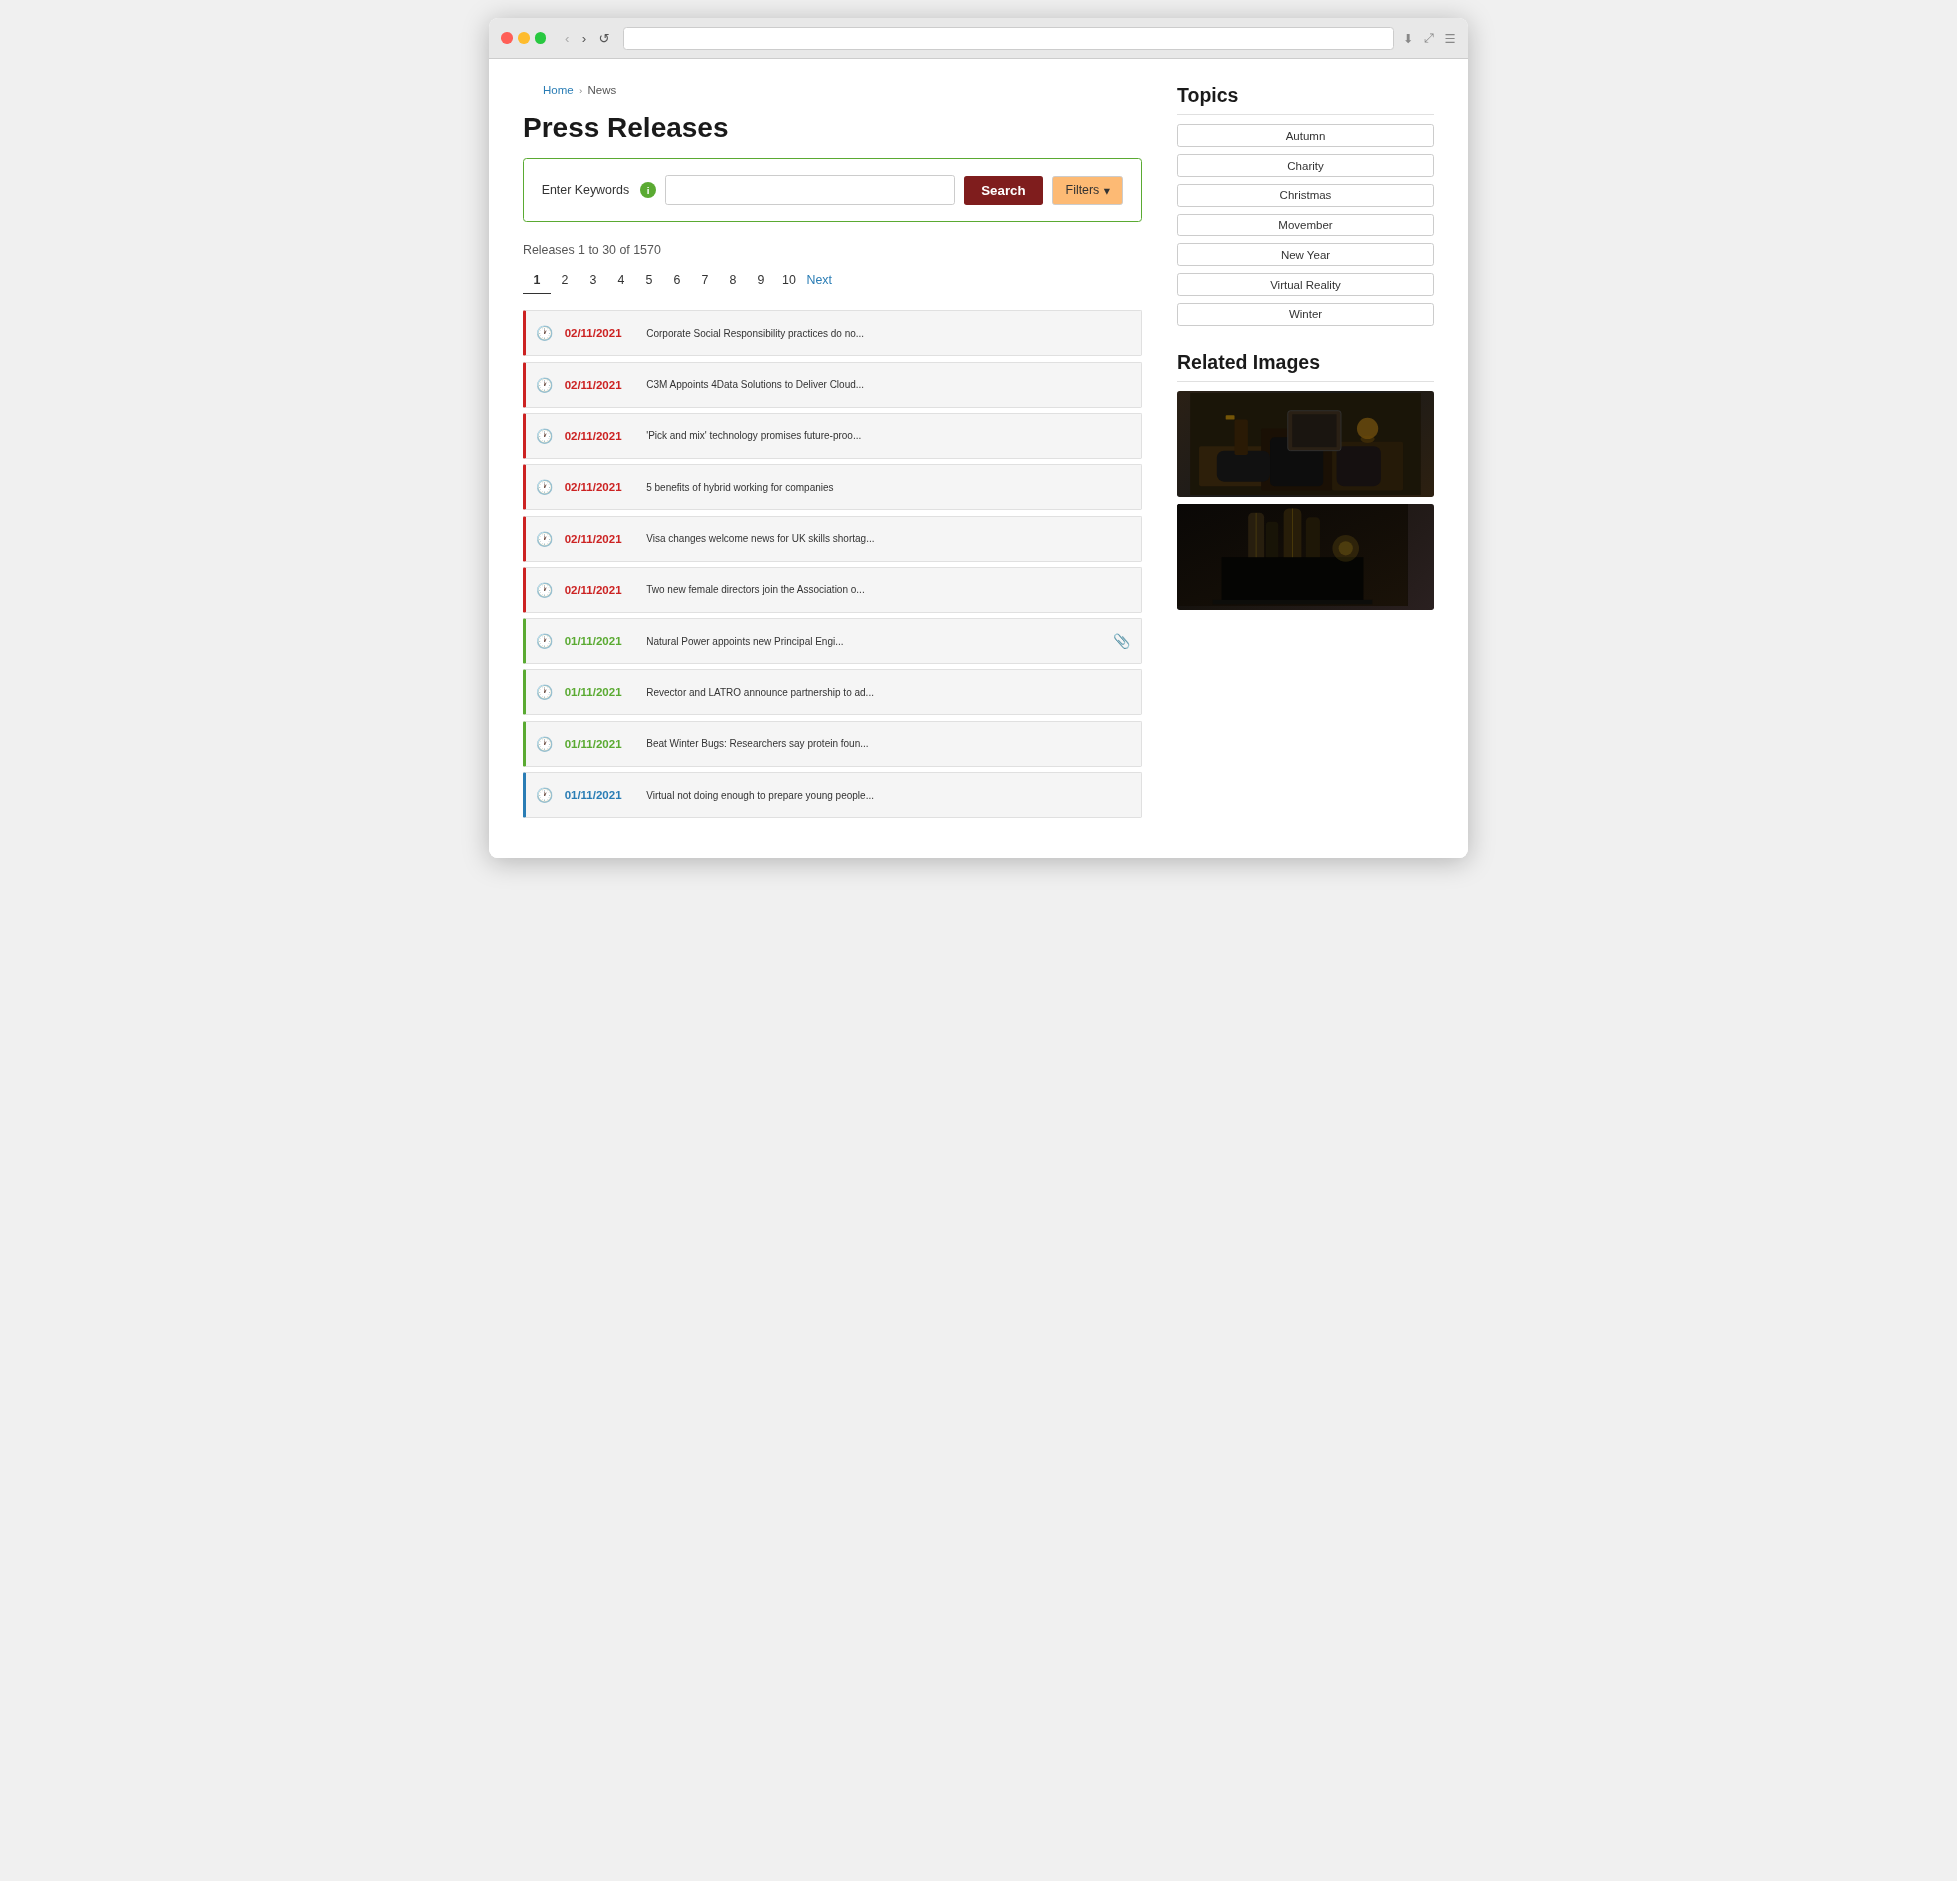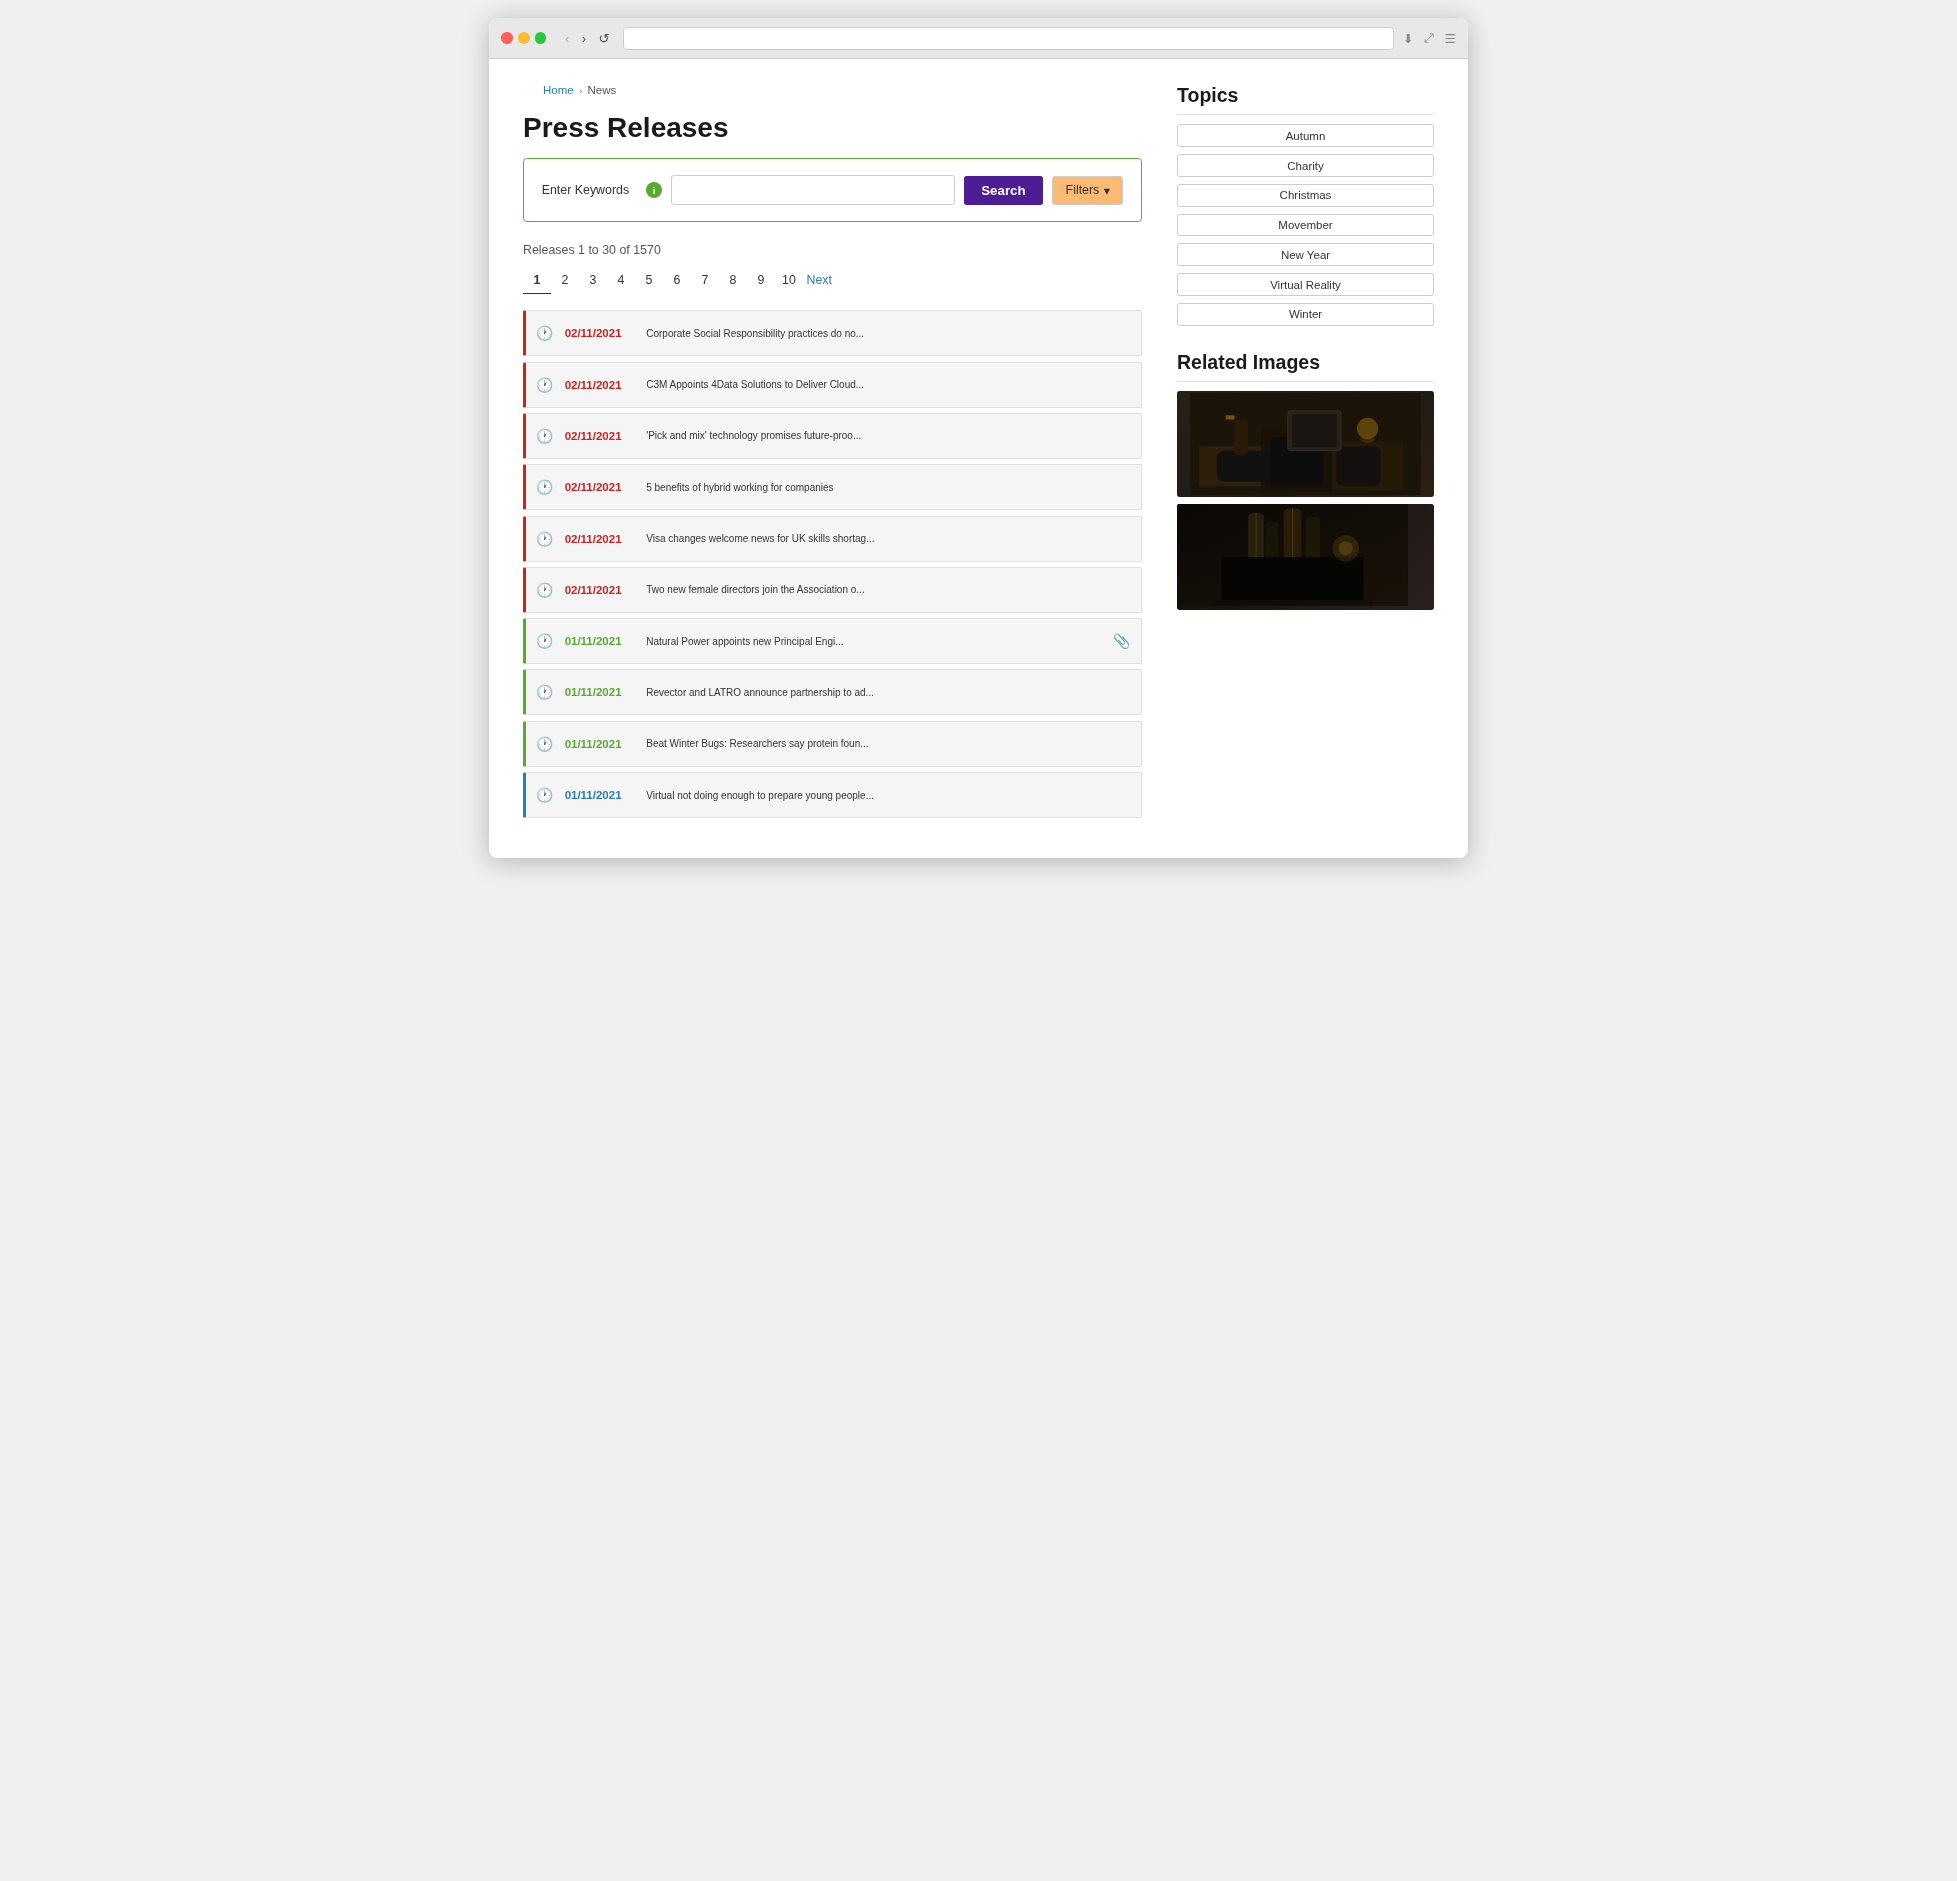--- a/index.html
+++ b/index.html
@@ -83,39 +83,39 @@
       border-radius: 3.5px;
       padding: 16px 17.7px;
       display: flex;
       align-items: center;
       gap: 8.9px;
       margin-bottom: 21px;
       background: #fff;
     }
     .search-label {
       font-size: 12.4px; color: #333; white-space: nowrap;
-      display: flex; align-items: center; gap: 17px;
+      display: flex; align-items: center; gap: 11px;
     }
     .info-icon {
       width: 16px; height: 16px; border-radius: 50%;
       background: #5aaa32; color: #fff;
       display: inline-flex; align-items: center; justify-content: center;
       font-size: 9.8px; font-weight: bold; cursor: pointer;
     }
     .search-input {
       flex: 1;
       height: 30px;
       border: 0.9px solid #ccc;
       border-radius: 2.7px;
       padding: 0 7px;
       font-size: 12.4px;
       outline: none;
     }
     .search-btn {
-      background: #4c1d95;
+      background: #7f1d1d;
       color: #fff;
       border: none;
       padding: 7px 17.7px;
       font-size: 13.3px;
       font-weight: 600;
       border-radius: 2.7px;
       cursor: pointer;
     }
     .filters-btn {
       background: #fdba74;

